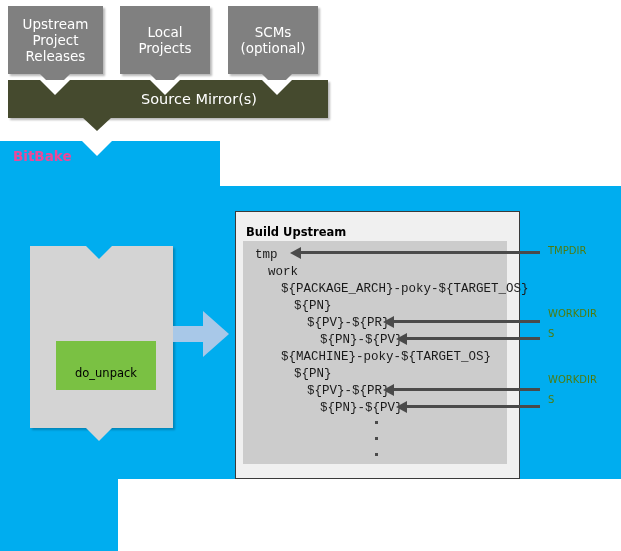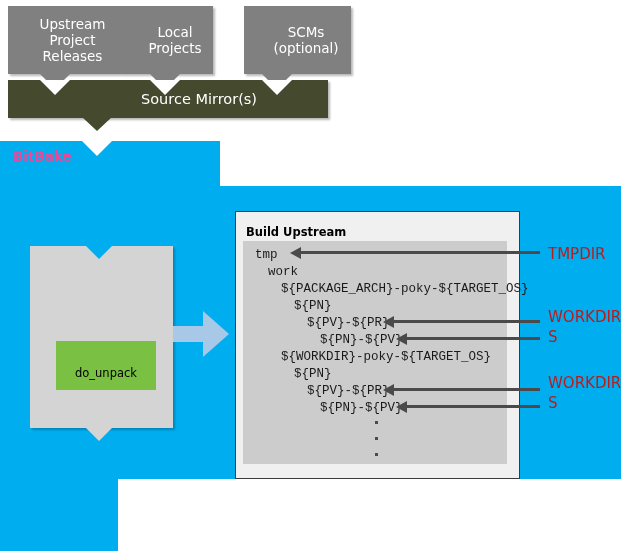--- a/index.html
+++ b/index.html
@@ -21,21 +21,20 @@
     position: absolute;
     background: #808080;
     color: #ffffff;
     display: flex;
     align-items: center;
     justify-content: center;
     text-align: center;
     font-size: 13.5px;
     line-height: 16px;
     box-shadow: 2px 2px 2px rgba(0,0,0,0.28);
-    padding-left: 17px;
   }
   .src-box .lbl { white-space: pre-line; }
 
   
   .src-notch {
     position: absolute;
     width: 0; height: 0;
     border-left: 15px solid transparent;
     border-right: 15px solid transparent;
     border-top: 15px solid #808080;
@@ -214,48 +213,48 @@
   }
   .ptr-head {
     position: absolute;
     width: 0; height: 0;
     border-top: 6px solid transparent;
     border-bottom: 6px solid transparent;
     border-right: 11px solid #4a4a4a;
   }
   .ptr-label {
     position: absolute;
-    font-size: 15px;
-    color: #b91c1c;
+    font-size: 10px;
+    color: #4d7c0f;
     white-space: nowrap;
   }
 </style>
 </head>
 <body>
 
 <div id="canvas">
 
   <div id="bitbake-region"></div>
   <div id="bitbake-in-notch"></div>
   <div id="bitbake-title">BitBake</div>
 
   <div class="src-box" style="left:8px; top:6px; width:95px; height:68px;">
     <span class="lbl">Upstream
 Project
 Releases</span>
   </div>
   <div class="src-notch" style="left:40px; top:74px;"></div>
 
-  <div class="src-box" style="left:120px; top:6px; width:76px; height:68px;">
+  <div class="src-box" style="left:120px; top:6px; width:90px; height:68px;">
     <span class="lbl">Local
 Projects</span>
   </div>
   <div class="src-notch" style="left:150px; top:74px;"></div>
 
-  <div class="src-box" style="left:244px; top:6px; width:90px; height:68px;">
+  <div class="src-box" style="left:228px; top:6px; width:90px; height:68px;">
     <span class="lbl">SCMs
 (optional)</span>
   </div>
   <div class="src-notch" style="left:262px; top:74px;"></div>
 
   <div id="mirror-bar">
     <div class="mirror-cut" style="left:32px;"></div>
     <div class="mirror-cut" style="left:142px;"></div>
     <div class="mirror-cut" style="left:254px;"></div>
     <div id="mirror-label">Source Mirror(s)</div>
@@ -279,21 +278,21 @@
   <div id="build-dir"></div>
   <div id="build-dir-title">Build Upstream</div>
   <div id="tree-panel"></div>
 
   <div class="tree-line" style="left:255px; top:248px;">tmp</div>
   <div class="tree-line" style="left:268px; top:265px;">work</div>
   <div class="tree-line" style="left:281px; top:282px;">${PACKAGE_ARCH}-poky-${TARGET_OS}</div>
   <div class="tree-line" style="left:294px; top:299px;">${PN}</div>
   <div class="tree-line" style="left:307px; top:316px;">${PV}-${PR}</div>
   <div class="tree-line" style="left:320px; top:333px;">${PN}-${PV}</div>
-  <div class="tree-line" style="left:281px; top:350px;">${WORKDIR}-poky-${TARGET_OS}</div>
+  <div class="tree-line" style="left:281px; top:350px;">${MACHINE}-poky-${TARGET_OS}</div>
   <div class="tree-line" style="left:294px; top:367px;">${PN}</div>
   <div class="tree-line" style="left:307px; top:384px;">${PV}-${PR}</div>
   <div class="tree-line" style="left:320px; top:401px;">${PN}-${PV}</div>
 
   <div class="tree-dot" style="left:375px; top:421px;"></div>
   <div class="tree-dot" style="left:375px; top:437px;"></div>
   <div class="tree-dot" style="left:375px; top:453px;"></div>
 
   <div class="ptr-head" style="left:290px; top:247px;"></div>
   <div class="ptr-shaft" style="left:301px; top:251px; width:239px;"></div>

